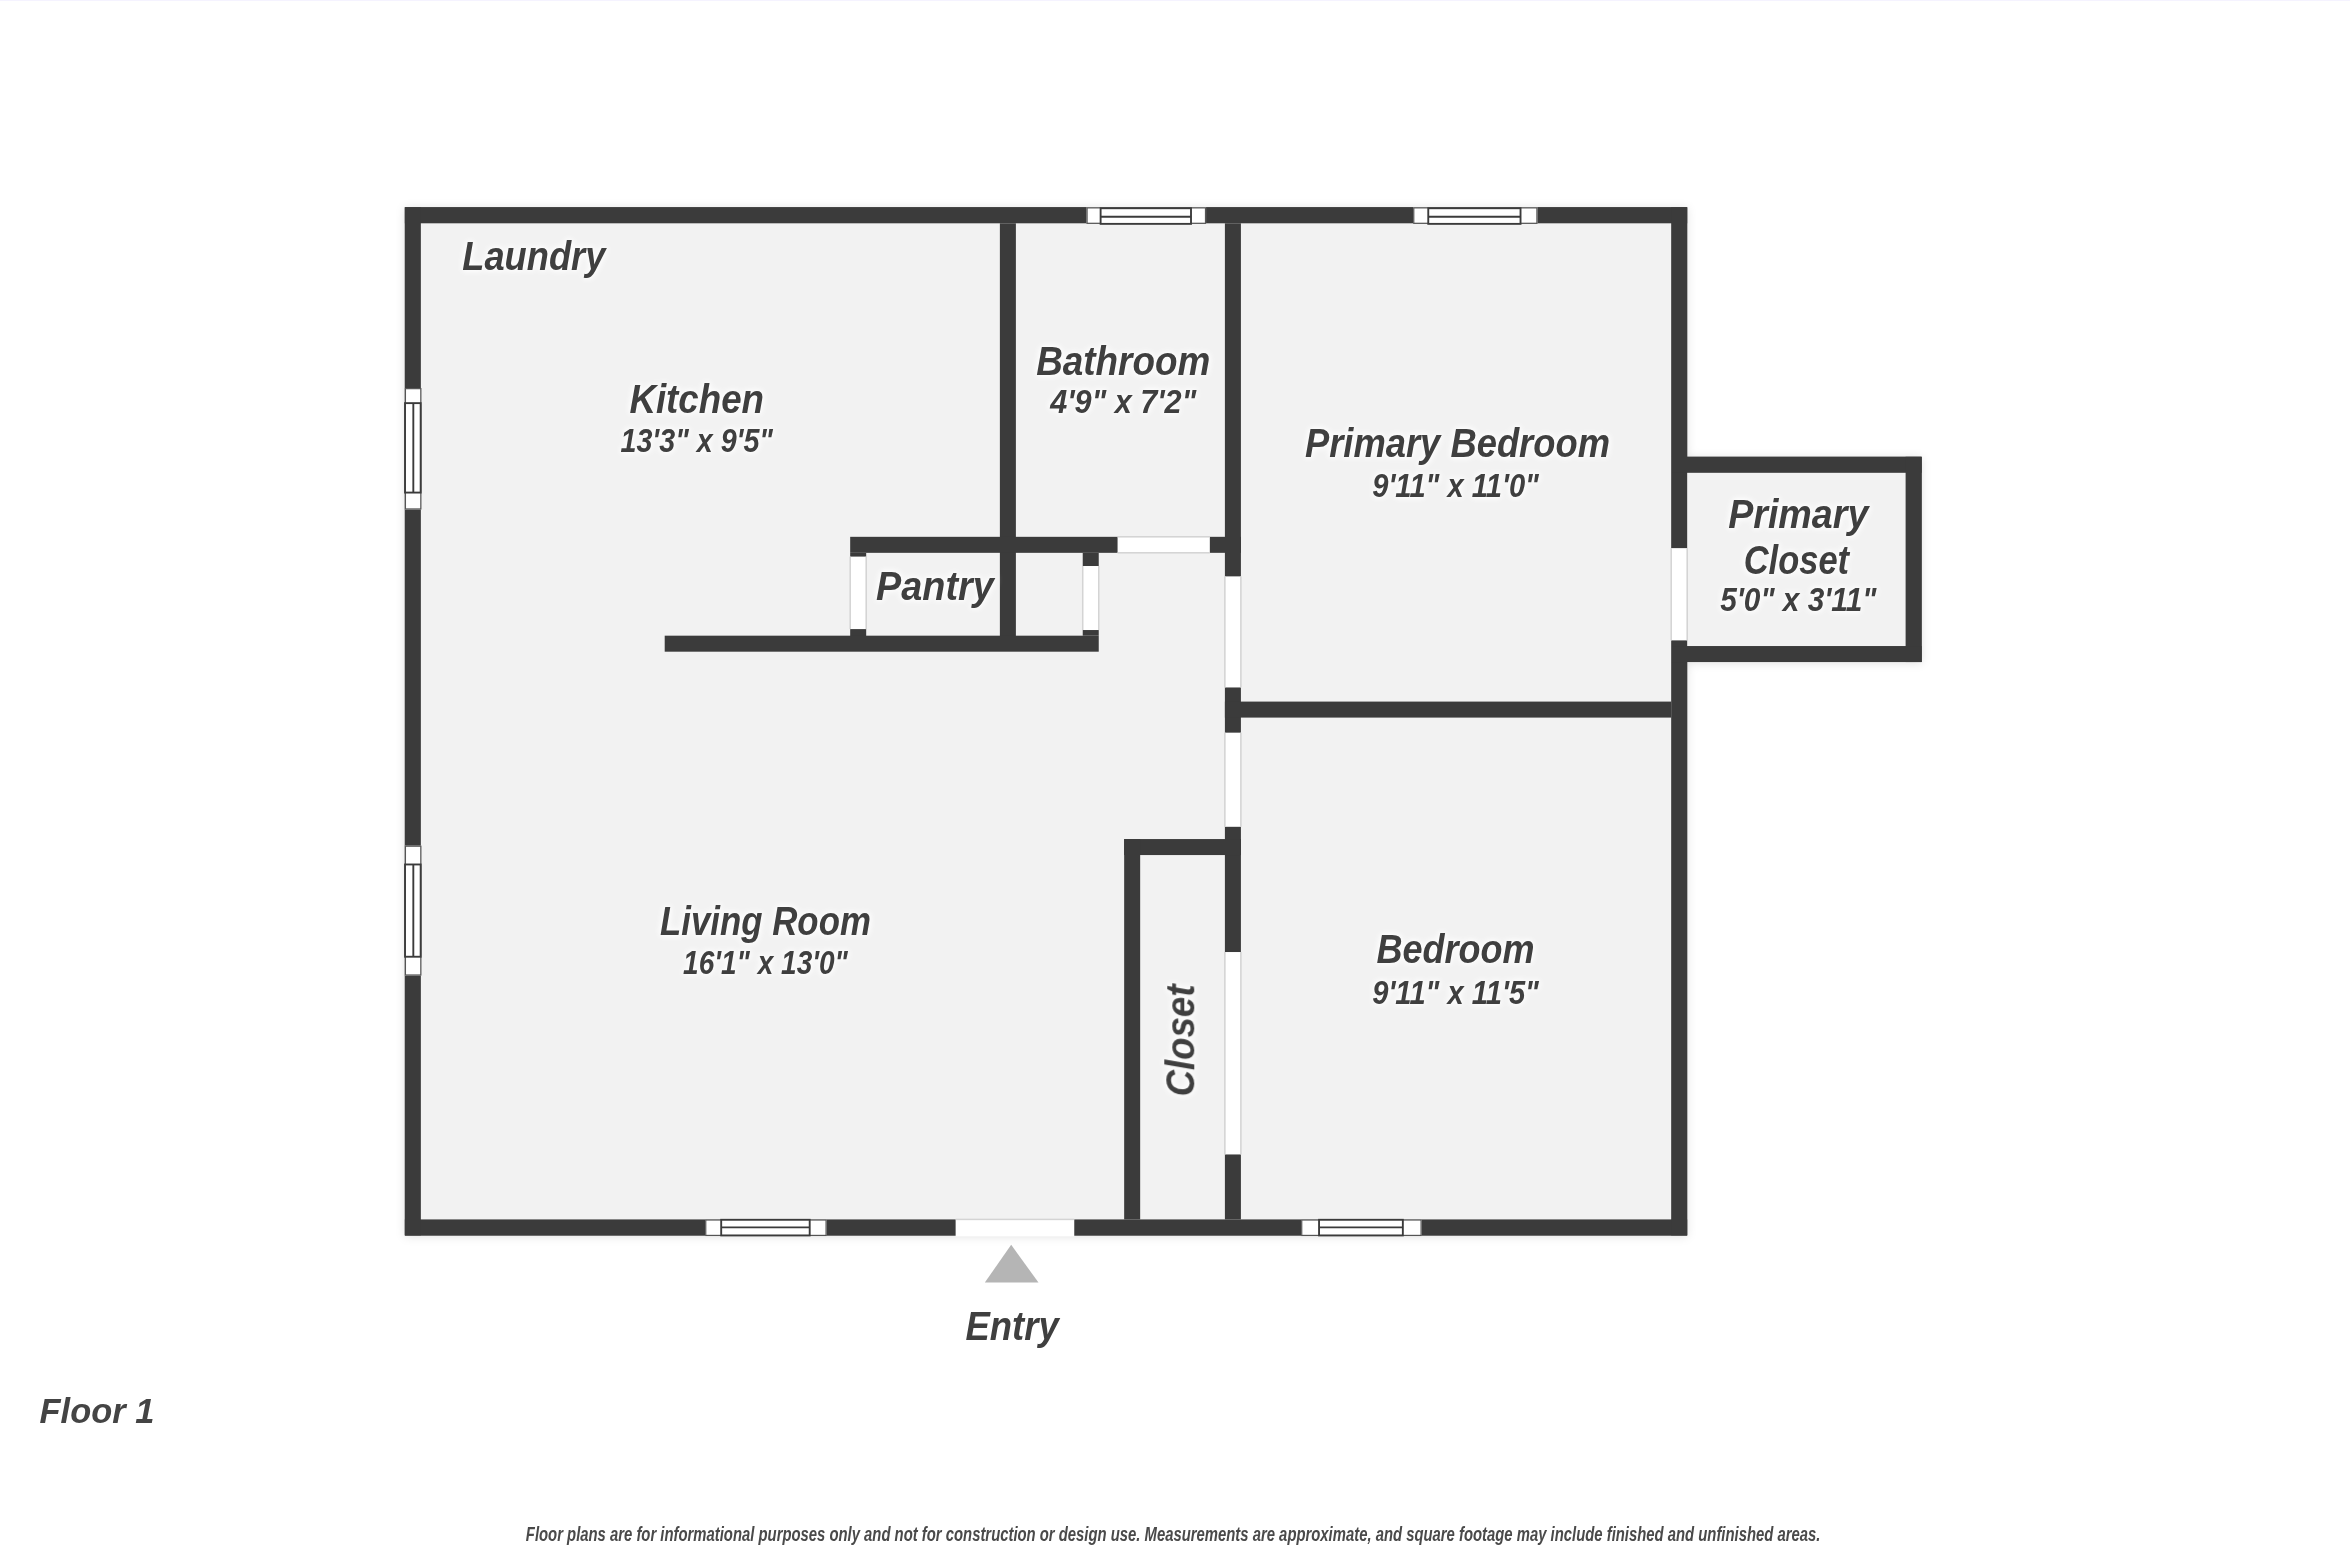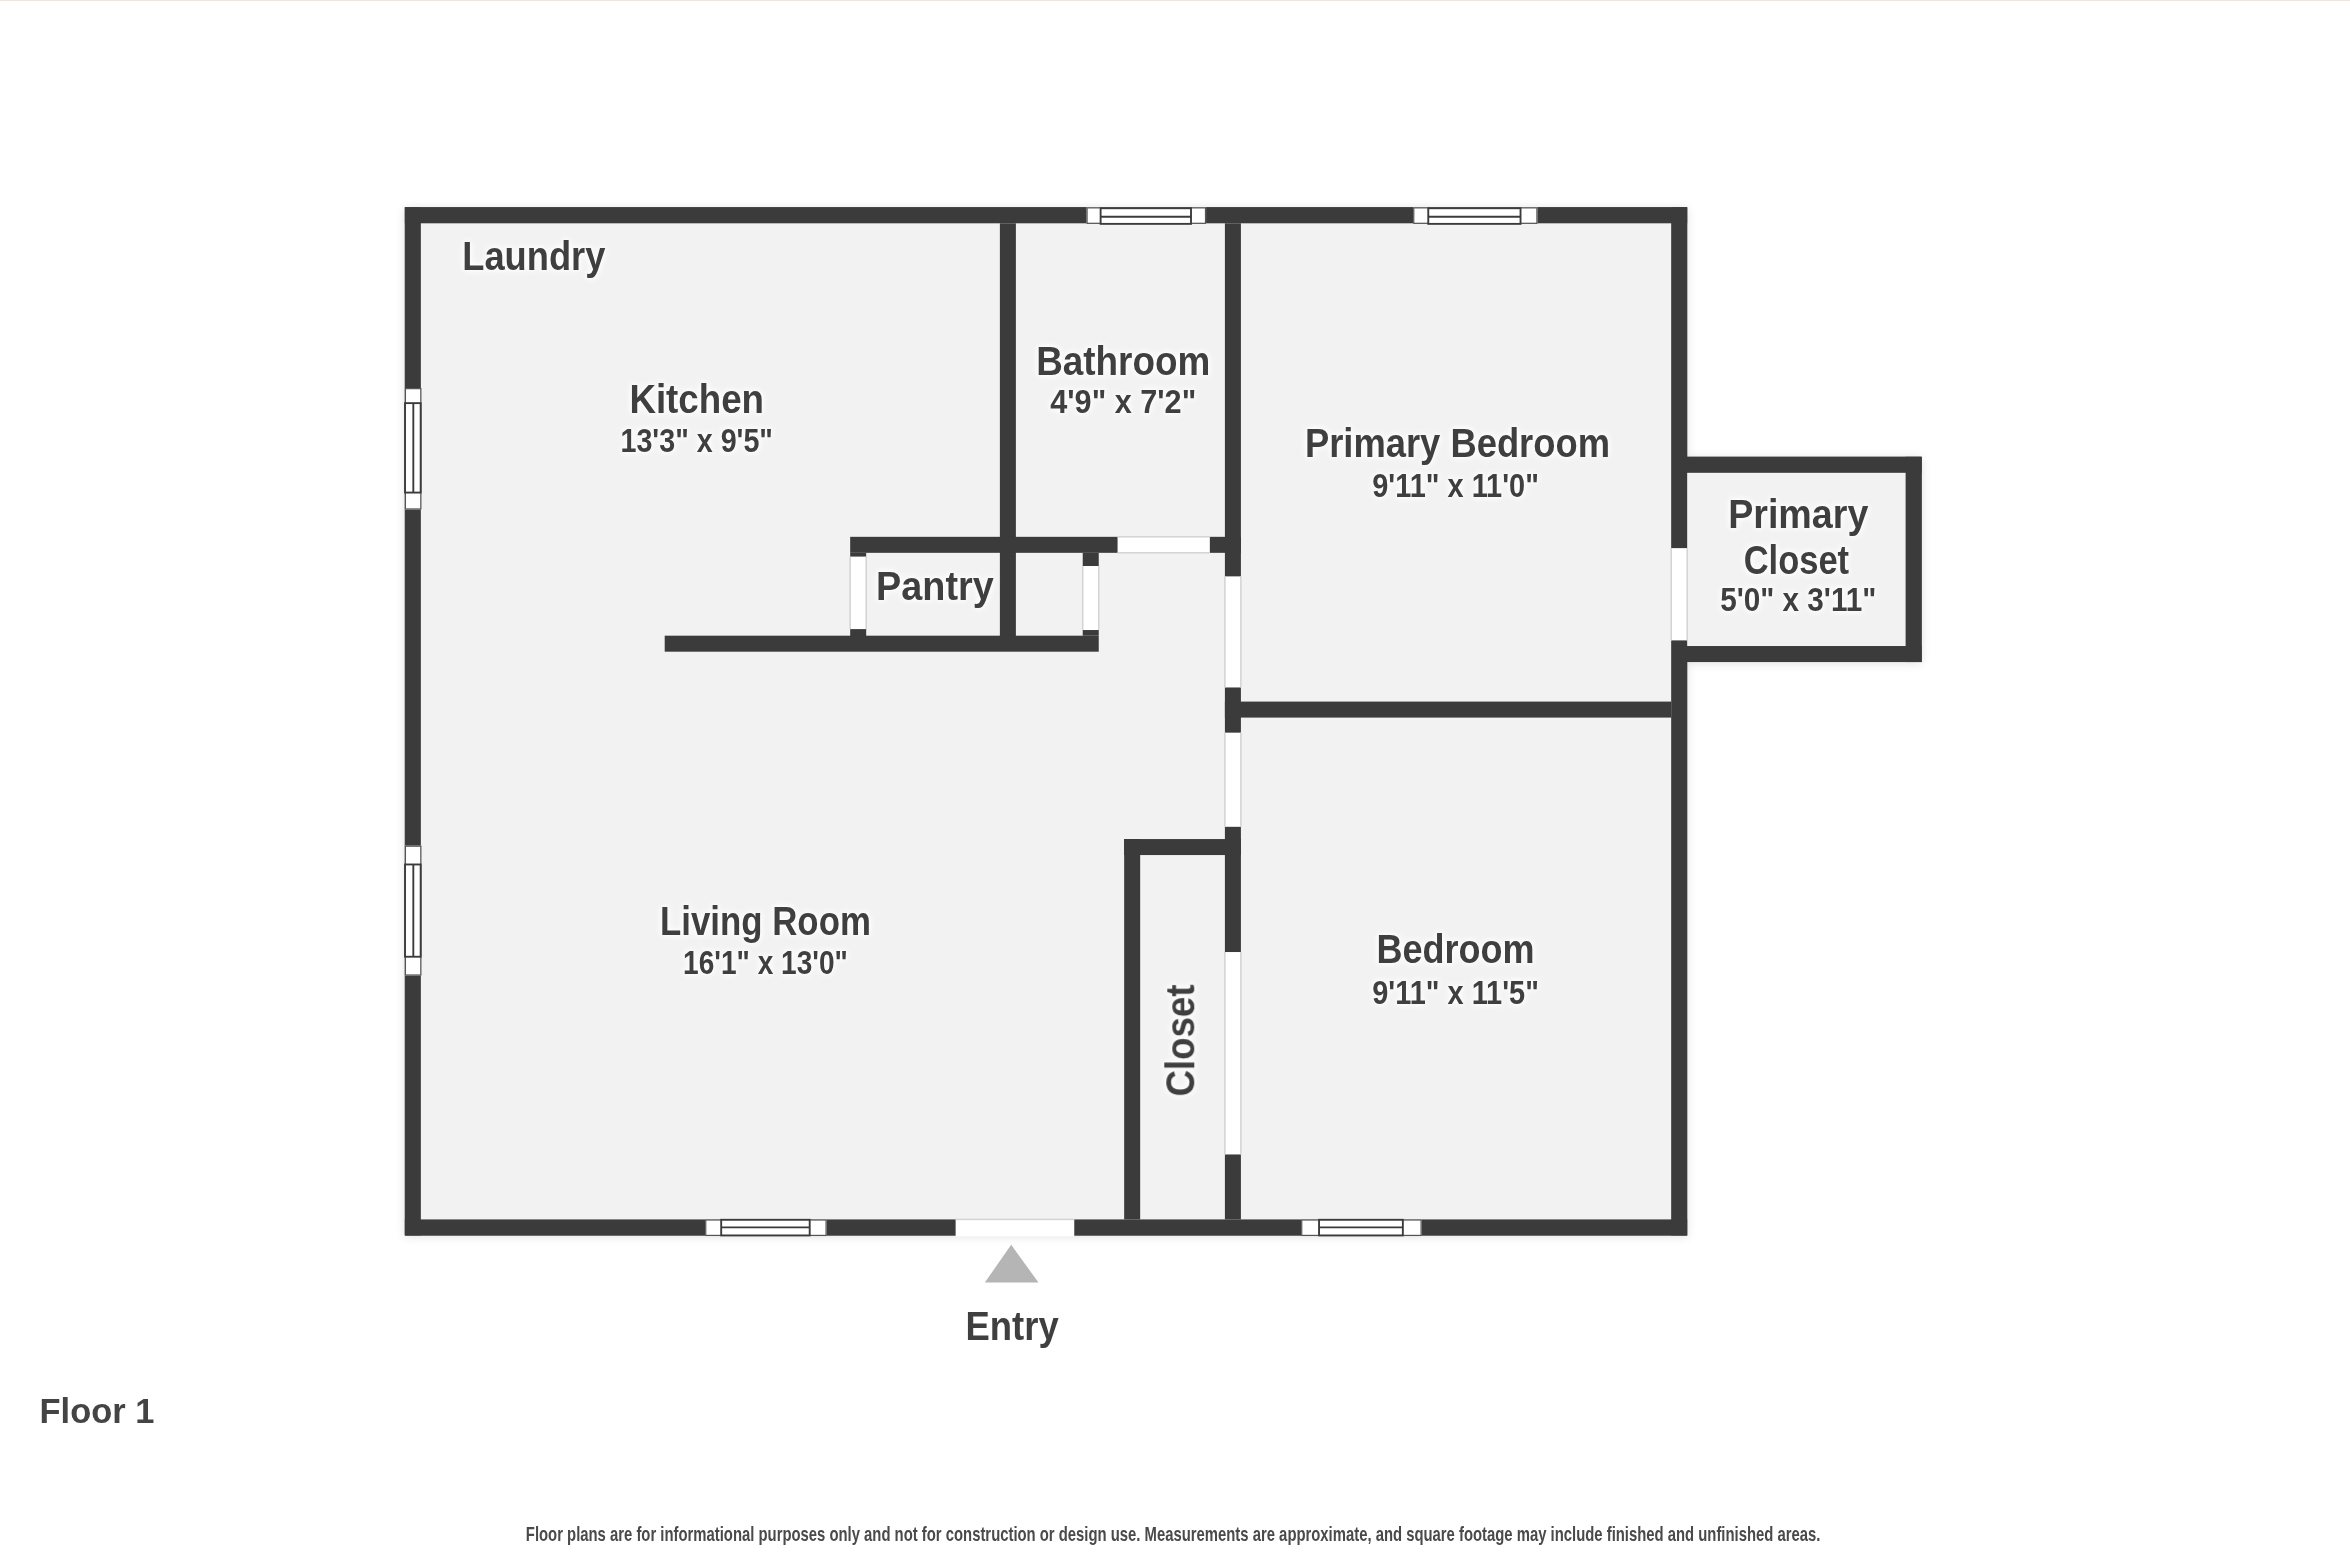--- a/index.html
+++ b/index.html
@@ -1,17 +1,17 @@
 <!DOCTYPE html>
 <html style="font-size:15px"><head>
 <meta charset="utf-8">
 <style>
   html,body{margin:0;padding:0;background:#fff;}
-  .page{position:relative;width:2350px;height:1549px;background:#a16207;overflow:hidden;
-        font-family:"Liberation Sans", sans-serif;}
+  .page{position:relative;width:2350px;height:1549px;background:#c4b5fd;overflow:hidden;
+        font-family:"Liberation Sans", sans-serif;font-style:italic;}
   text{font-family:"Liberation Sans", sans-serif;font-weight:bold;fill:#3f3f3f;opacity:0.999;
        filter:drop-shadow(0 0 4px rgba(255,255,255,0.9)) drop-shadow(0 0 2px rgba(255,255,255,0.9));}
   .rm{font-size:44px;}
   .dm{font-size:35px;}
 </style>
 </head>
 <body>
 <div class="page">
 <svg width="2350" height="1567" viewBox="0 0 2496 1664" xmlns="http://www.w3.org/2000/svg">
   <defs>

